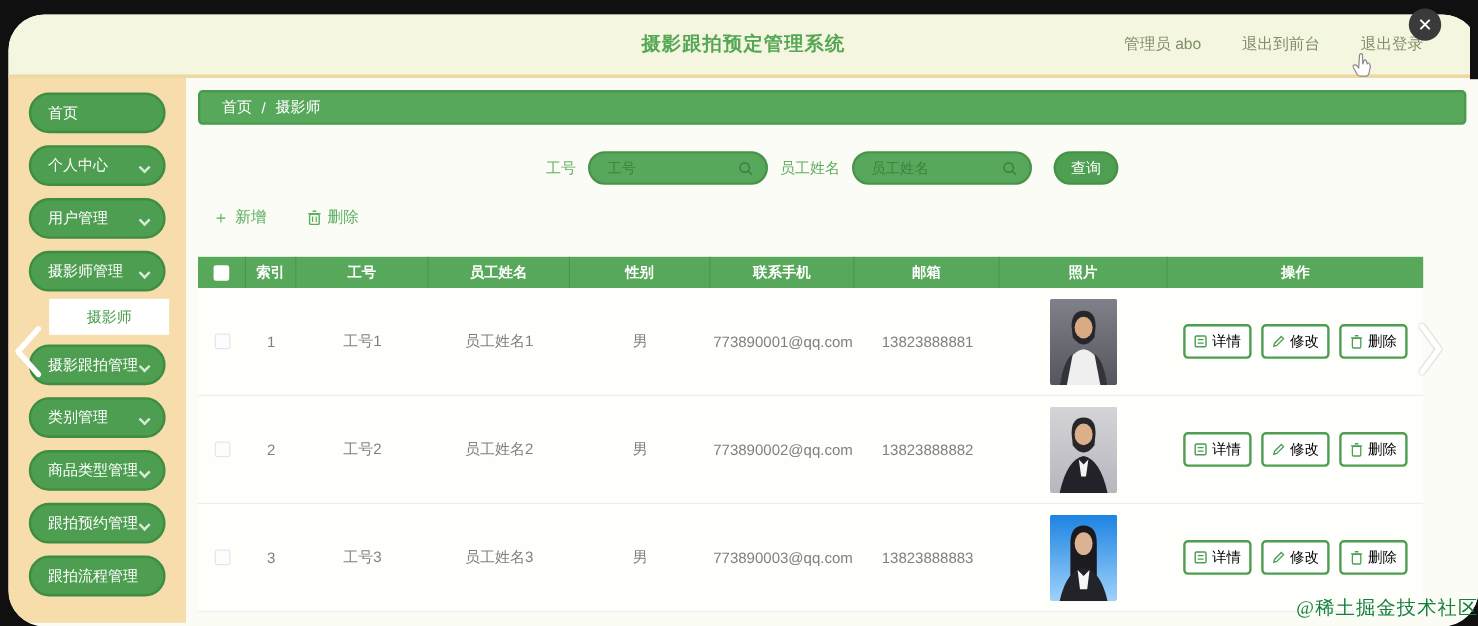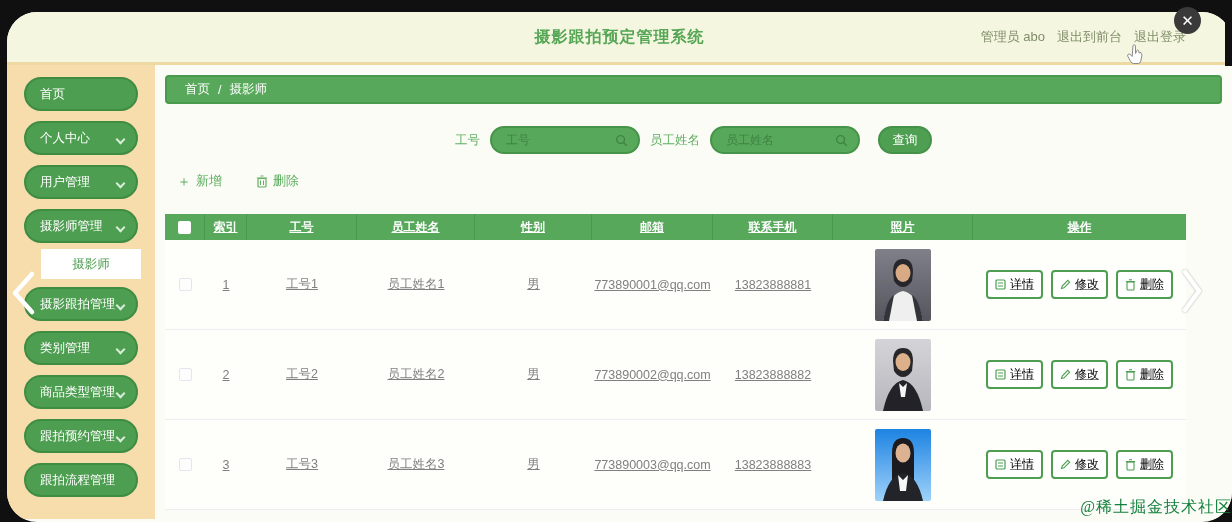--- a/index.html
+++ b/index.html
@@ -16,21 +16,21 @@
   }
   
   .app-header {
     position:relative; height:53px; background:#f5f6e0;
     border-bottom:3px solid #eed9a2;
     display:flex; align-items:center; justify-content:center;
   }
   .app-title { font-size:16px; font-weight:bold; color:#55a655; letter-spacing:1px; }
   .header-right {
     position:absolute; right:46px; top:0; height:100%;
-    display:flex; align-items:center; gap:12px;
+    display:flex; align-items:center; gap:34px;
     color:#7f8e68; font-size:13px;
   }
   .header-link { cursor:pointer; }
   
   .app-body { display:flex; height:454px; }
   .sidebar {
     width:148px; background:#f6ddab; height:100%;
     padding-top:12px; overflow:hidden; position:relative; flex:none;
   }
   .side-btn {
@@ -83,21 +83,21 @@
   .tool-link .plus { font-size:14px; line-height:1; }
   
   .table { margin-top:24px; width:1021px; }
   .thead {
     display:flex; height:26px; background:#58a85b; color:#fff; font-size:12px; font-weight:bold;
   }
   .thead .cell { border-right:1px solid #4b9750; }
   .thead .cell:last-child { border-right:none; }
   .cell {
     display:flex; align-items:center; justify-content:center; text-align:right;
-    overflow:hidden; flex:none;text-decoration:underline;
+    overflow:hidden; flex:none;
   }
   .c0{width:40px;} .c1{width:42px;} .c2{width:110px;} .c3{width:118px;} .c4{width:117px;}
   .c5{width:121px;} .c6{width:120px;} .c7{width:140px;} .c8{width:213px;}
   .trow {
     display:flex; height:90px; background:#fefefb; border-bottom:1px solid #ededf2;
     color:#808080; font-size:12.5px;
   }
   .hd-checkbox { width:13px; height:13px; background:#fff; border-radius:2px; }
   .row-checkbox { width:13px; height:13px; background:#fdfdfd; border:1px solid #e3e6ec; border-radius:2px; }
   .photo { width:56px; height:72px; border-radius:2px; overflow:hidden; }
@@ -230,22 +230,22 @@
 
       <div class="table">
         <div class="thead">
           <div class="cell c0">
             <span class="hd-checkbox"></span>
           </div>
           <div class="cell c1">索引</div>
           <div class="cell c2">工号</div>
           <div class="cell c3">员工姓名</div>
           <div class="cell c4">性别</div>
+          <div class="cell c6">联系手机</div>
           <div class="cell c5">邮箱</div>
-          <div class="cell c6">联系手机</div>
           <div class="cell c7">照片</div>
           <div class="cell c8">操作</div>
         </div>
 
         <div class="trow">
           <div class="cell c0">
               <span class="row-checkbox"></span>
             </div>
           <div class="cell c1">1</div>
           <div class="cell c2">工号1</div>

